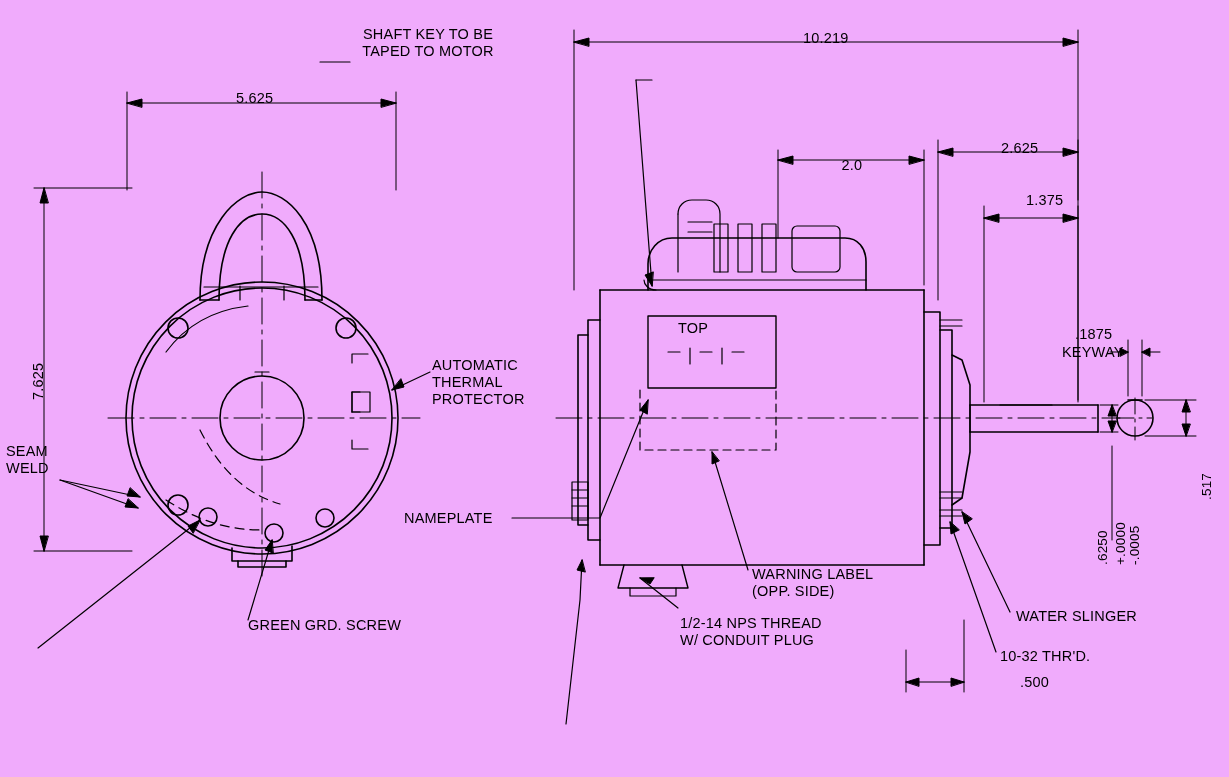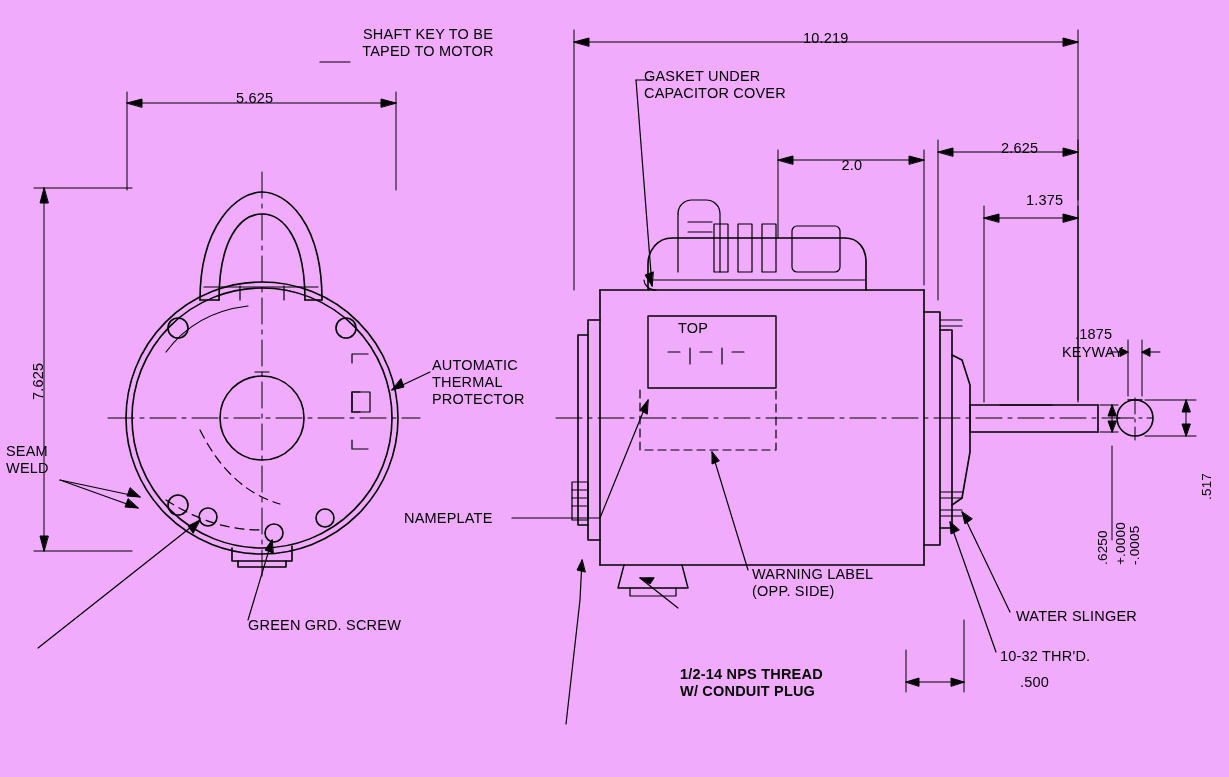--- a/index.html
+++ b/index.html
@@ -239,22 +239,20 @@
     </g>
   </svg>
 
   <div class="lbl ctr" style="left:352px; top:26px; width:152px;">SHAFT KEY TO BE
 TAPED TO MOTOR</div>
 
   <div class="lbl" style="left:236px; top:90px;">5.625</div>
 
   <div class="lbl vert" style="left:30px; top:400px;">7.625</div>
 
-  <div class="lbl" style="left:644px; top:68px;">GASKET UNDER
-CAPACITOR COVER</div>
 
   <div class="lbl" style="left:803px; top:30px;">10.219</div>
 
   <div class="lbl ctr" style="left:826px; top:157px; width:52px;">2.0</div>
   <div class="lbl ctr" style="left:826px; top:173px; width:52px;"></div>
 
   <div class="lbl" style="left:988px; top:140px;margin-left:13px;">2.625</div>
 
   <div class="lbl" style="left:1026px; top:192px;">1.375</div>
 
@@ -277,21 +275,21 @@
   <div class="lbl" style="left:404px; top:510px;">NAMEPLATE</div>
 
   <div class="lbl" style="left:678px; top:320px;">TOP</div>
 
   <div class="lbl" style="left:248px; top:617px;">GREEN GRD. SCREW</div>
 
 
   <div class="lbl" style="left:752px; top:566px;">WARNING LABEL
 (OPP. SIDE)</div>
 
-  <div class="lbl" style="left:680px; top:666px;font-weight:bold;">1/2-14 NPS THREAD
+  <div class="lbl" style="left:680px; top:615px;">1/2-14 NPS THREAD
 W/ CONDUIT PLUG</div>
 
 
   <div class="lbl" style="left:1016px; top:608px;">WATER SLINGER</div>
 
   <div class="lbl" style="left:1000px; top:648px;">10-32 THR'D.</div>
 
   <div class="lbl" style="left:1020px; top:674px;">.500</div>
 
 </div>

